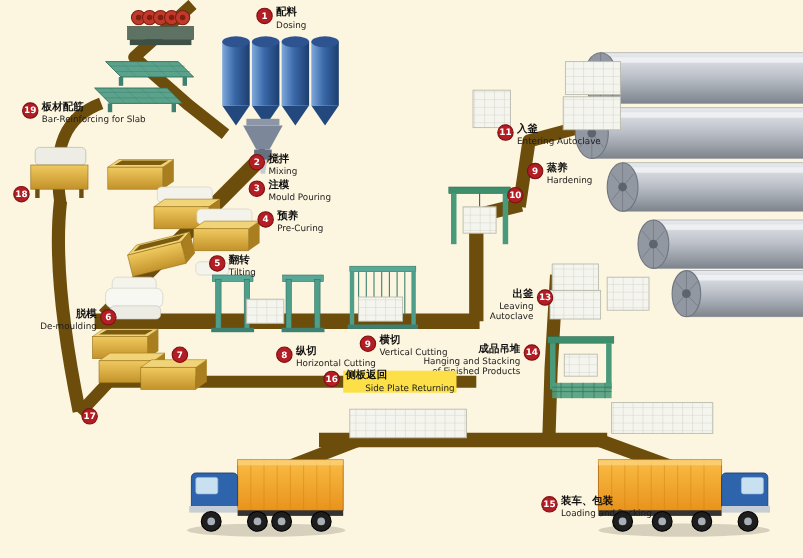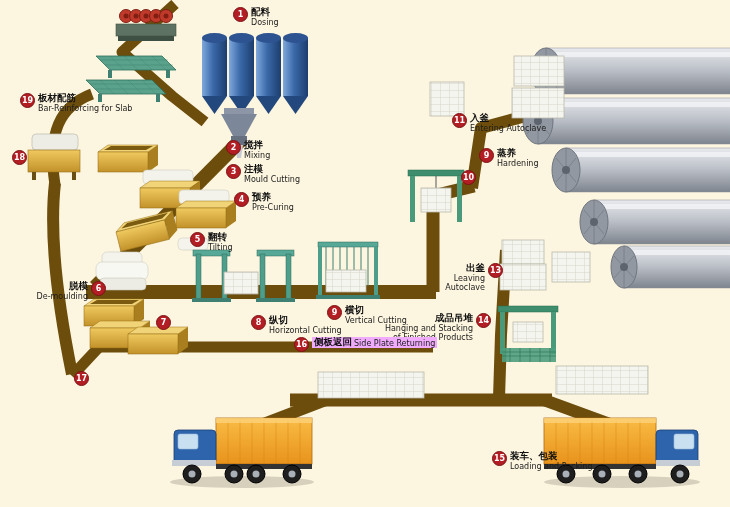--- a/index.html
+++ b/index.html
@@ -7,23 +7,23 @@
           font-family:"DejaVu Sans","Liberation Sans",sans-serif}
   svg.scene{position:absolute;left:0;top:0}
   .station{position:absolute;display:flex;align-items:flex-start;gap:3px;z-index:5}
   .badge{width:13px;height:13px;border-radius:50%;background:#B21E23;border:1px solid #7E1114;
          color:#fff;font-size:8px;font-weight:700;display:flex;align-items:center;
          justify-content:center;flex:0 0 auto;line-height:1}
   .txt{display:flex;flex-direction:column;max-width:95px;line-height:1.15}
   .zh{font-weight:700;font-size:9.5px;color:#101010;white-space:nowrap}
   .en{font-size:8px;color:#1c1c1c}
   .station.left{flex-direction:row-reverse;text-align:right}
-  .station.inline .txt{flex-direction:row;align-items:flex-end;white-space:nowrap;
-                       background:#f0abfc;padding:0 2px;max-width:none}
-  .station.inline .en{margin-left:2px}
+  .station.inline .txt{flex-direction:column;align-items:flex-start;white-space:nowrap;
+                       background:#fde047;padding:0 2px;max-width:none}
+  .station.inline .en{margin-left:18px}
 </style>
 </head>
 <body>
 
 <div class="canvas">
 
 <svg class="scene" width="730" height="507" viewBox="0 0 730 507">
   <defs>
     <linearGradient id="gSilo" x1="0" y1="0" x2="1" y2="0">
       <stop offset="0" stop-color="#7FA9DC"></stop>
@@ -321,21 +321,21 @@
     <span class="badge">2</span>
     <span class="txt">
         <span class="zh">搅拌</span>
         <span class="en">Mixing</span>
       </span>
   </div>
   <div class="station" style="left:226px;top:164px">
     <span class="badge">3</span>
     <span class="txt">
         <span class="zh">注模</span>
-        <span class="en">Mould Cutting</span>
+        <span class="en">Mould Pouring</span>
       </span>
   </div>
   <div class="station" style="left:234px;top:192px">
     <span class="badge">4</span>
     <span class="txt">
         <span class="zh">预养</span>
         <span class="en">Pre-Curing</span>
       </span>
   </div>
   <div class="station" style="left:190px;top:232px">
@@ -410,21 +410,21 @@
   <div class="station inline" style="left:294px;top:337px">
     <span class="badge">16</span>
     <span class="txt">
         <span class="zh">侧板返回</span>
         <span class="en">Side Plate Returning</span>
       </span>
   </div>
   <div class="station" style="left:74px;top:371px">
     <span class="badge">17</span>
   </div>
-  <div class="station" style="left:12px;top:150px">
+  <div class="station" style="left:12px;top:169px">
     <span class="badge">18</span>
   </div>
   <div class="station" style="left:20px;top:93px">
     <span class="badge">19</span>
     <span class="txt" style="max-width:104px">
         <span class="zh">板材配筋</span>
         <span class="en">Bar-Reinforcing for Slab</span>
       </span>
   </div>
 

